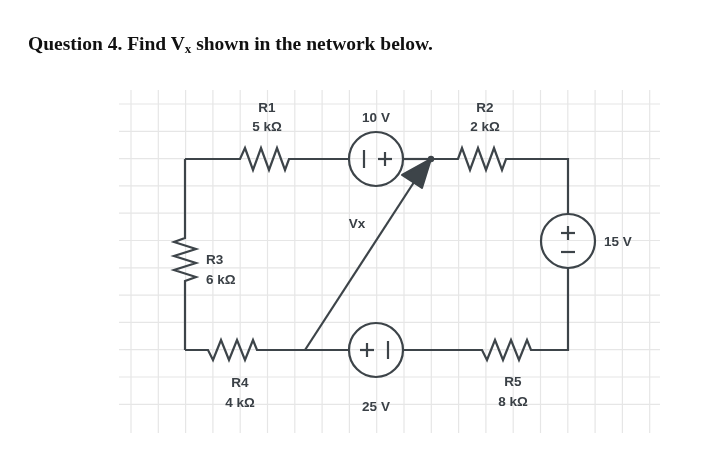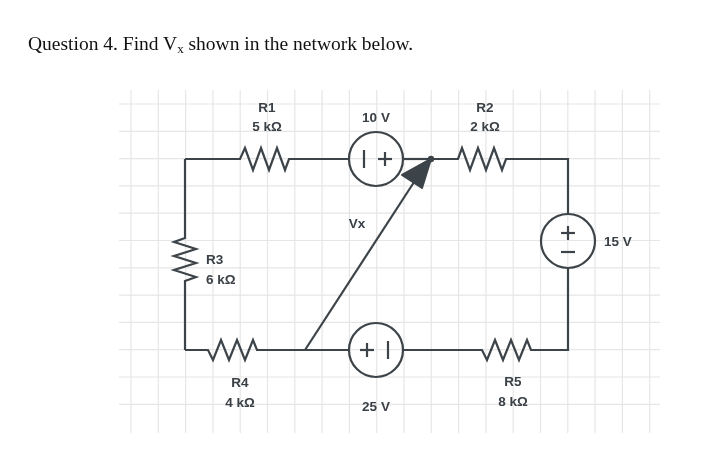--- a/index.html
+++ b/index.html
@@ -1,19 +1,19 @@
 <!DOCTYPE html>
 <html><head>
 <meta charset="utf-8">
 <style>
   html, body { margin: 0; padding: 0; background: #ffffff; }
   body { width: 725px; height: 459px; position: relative; overflow: hidden; }
   .question {
     position: absolute; left: 28px; top: 33px;
-    font-family: "Liberation Serif", serif; font-weight: normal; font-size: 19.5px;
+    font-family: "Liberation Serif", serif; font-weight: bold; font-size: 19.5px;
     color: #111111; white-space: nowrap;
   }
   .question sub { font-size: 13px; vertical-align: -3px; }
   svg.circuit { position: absolute; left: 0; top: 0; }
   .lbl { font-family: "Liberation Sans", sans-serif; font-weight: bold; font-size: 13.5px; fill: #3a4046; }
   .wire { stroke: #3d4449; stroke-width: 2.2; fill: none; stroke-linejoin: miter; }
   .grid line { stroke: #e6e6e6; stroke-width: 1.2; }
 </style>
 </head>
 <body>

